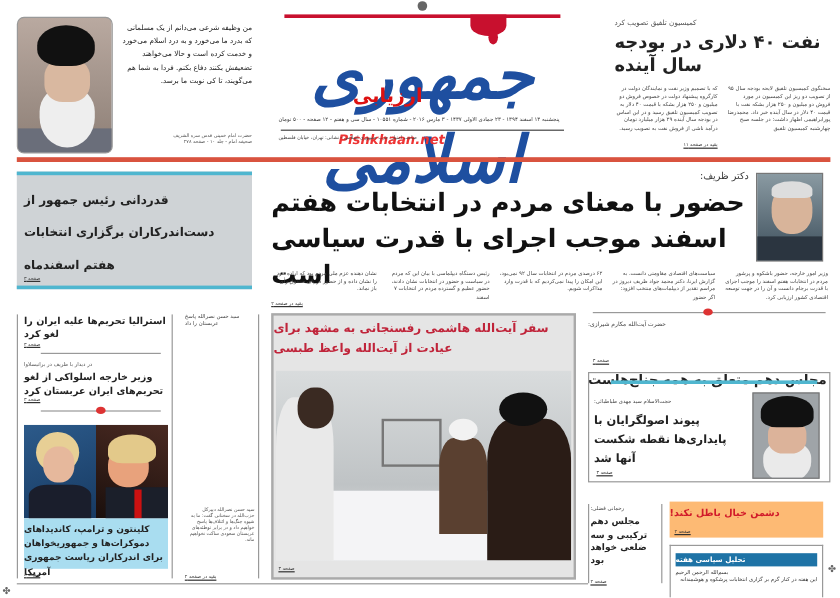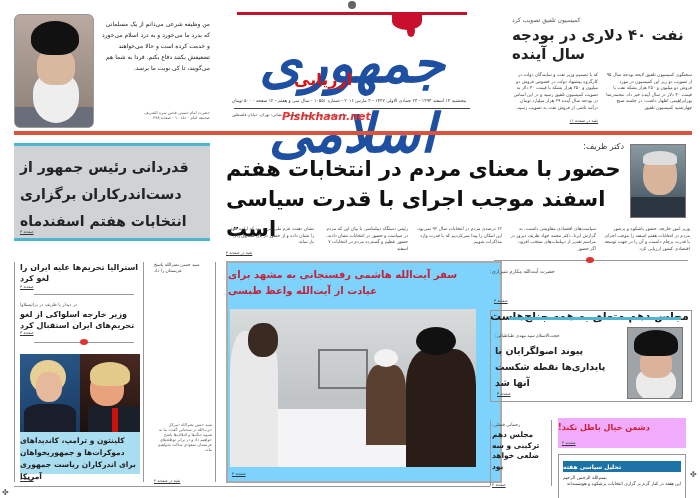--- a/index.html
+++ b/index.html
@@ -43,21 +43,21 @@
   #oil-kicker { top: 2px; left: 0; width: 180px; font-size: 6px; color: #555; }
   #oil-title { top: 12px; left: 0; width: 180px; font-size: 15px; line-height: 19px; font-weight: bold; color: #222; }
   .oil-col { top: 58px; width: 86px; }
   #oil-col-r { left: 94px; }
   #oil-col-l { left: 0; }
   #oil-page { top: 104px; left: 0; width: 86px; }
 
   
   #red-rule-main { left: 14px; top: 131px; width: 678px; }
   #left-box { left: 14px; top: 143px; width: 196px; height: 98px; background: #cfd3d6; border-top: 3px solid #4fb6cf; border-bottom: 3px solid #4fb6cf; }
-  #left-box-title { left: 6px; top: 8px; width: 184px; font-size: 14px; line-height: 27px; font-weight: bold; color: #222; }
+  #left-box-title { left: 6px; top: 8px; width: 184px; font-size: 10px; line-height: 27px; font-weight: bold; color: #222; }
   #left-box-ref { left: 6px; top: 83px; }
 
   #zarif { left: 226px; top: 140px; width: 466px; height: 108px; }
   #zarif-photo { left: 404px; top: 4px; width: 56px; height: 74px; background: linear-gradient(180deg,#8a9aa2 0%,#3b4d5a 100%); border: 1px solid #777; overflow: hidden; }
   #zarif-photo .head { position: absolute; left: 12px; top: 10px; width: 34px; height: 40px; background: #d8b49a; border-radius: 45%; }
   #zarif-photo .hair { position: absolute; left: 12px; top: 6px; width: 34px; height: 14px; background: #ddd; border-radius: 50% 50% 20% 20%; }
   #zarif-photo .suit { position: absolute; left: 0; top: 52px; width: 56px; height: 24px; background: #2b3540; }
   #zarif-kicker { left: 270px; top: 2px; width: 128px; font-size: 8px; color: #333; }
   #zarif-title { left: 0; top: 14px; width: 398px; font-size: 21px; line-height: 30px; font-weight: bold; color: #111; }
   .zarif-col { top: 86px; width: 86px; }
@@ -88,21 +88,21 @@
 
   
   #col-nasr { left: 152px; top: 250px; width: 64px; height: 236px; }
   #nasr-kicker { left: 2px; top: 12px; width: 58px; font-size: 4.5px; line-height: 6px; color: #444; }
   #nasr-title { left: 2px; top: 26px; width: 58px; font-size: 10px; line-height: 19.5px; font-weight: bold; color: #222; }
   #nasr-body { left: 2px; top: 172px; width: 58px; }
   #nasr-ref { left: 2px; top: 228px; }
   #col-nasr .vline-r { right: 0; top: 12px; width: 1px; height: 220px; background: #999; }
 
   
-  #rafs-box { left: 226px; top: 261px; width: 276px; height: 222px; border: 2px solid #aaa; background: #7dd3fc; }
+  #rafs-box { left: 226px; top: 261px; width: 254px; height: 222px; border: 2px solid #aaa; background: #e5e5e5; }
   #rafs-title { left: 0; top: 4px; width: 250px; font-size: 10px; line-height: 16px; font-weight: bold; color: #c0243a; }
   #rafs-photo { left: 2px; top: 46px; width: 246px; height: 158px; background: linear-gradient(180deg,#d9dcdd 0%,#bfc3c5 60%,#e9ebec 100%); overflow: hidden; }
   #rafs-photo .doctor { position: absolute; left: 0; top: 22px; width: 48px; height: 136px; background: #e9e9e9; border-radius: 30% 30% 0 0; }
   #rafs-photo .doctor-head { position: absolute; left: 18px; top: 14px; width: 30px; height: 34px; background: #3a2a22; border-radius: 45%; }
   #rafs-photo .bed { position: absolute; left: 40px; top: 100px; width: 150px; height: 58px; background: #f4f4f6; border-radius: 8px; }
   #rafs-photo .cleric1 { position: absolute; left: 136px; top: 56px; width: 40px; height: 80px; background: #5a4030; border-radius: 30% 30% 0 0; }
   #rafs-photo .cleric1-turban { position: absolute; left: 144px; top: 40px; width: 24px; height: 18px; background: #f2f2f2; border-radius: 50%; }
   #rafs-photo .cleric2 { position: absolute; left: 176px; top: 40px; width: 70px; height: 118px; background: #2a1c16; border-radius: 30% 30% 0 0; }
   #rafs-photo .cleric2-turban { position: absolute; left: 186px; top: 18px; width: 40px; height: 28px; background: #111; border-radius: 50%; }
   #rafs-photo .monitor { position: absolute; left: 88px; top: 40px; width: 50px; height: 40px; border: 2px solid #777; }
@@ -125,21 +125,21 @@
   #tab-kicker { left: 4px; top: 22px; width: 128px; font-size: 4.5px; color: #444; }
   #tab-title { left: 4px; top: 32px; width: 128px; font-size: 9.5px; line-height: 16px; font-weight: bold; color: #222; }
   #tab-ref { left: 6px; top: 80px; }
 
   #ansari { left: 490px; top: 416px; width: 78px; height: 70px; }
   #ansari .vline { top: 4px; width: 1px; height: 66px; background: #999; }
   #ansari-kicker { left: 2px; top: 6px; width: 58px; font-size: 4.5px; color: #444; }
   #ansari-title { left: 2px; top: 14px; width: 58px; font-size: 7.5px; line-height: 10.5px; font-weight: bold; color: #222; }
   #ansari-ref { left: 2px; top: 66px; }
 
-  #enemy-box { left: 558px; top: 418px; width: 128px; height: 30px; background: #f0abfc; }
+  #enemy-box { left: 558px; top: 418px; width: 128px; height: 30px; background: #fdba74; }
   #enemy-title { left: 0; top: 5px; width: 128px; font-size: 8px; font-weight: bold; color: #d11a2a; }
   #enemy-ref { left: 4px; top: 22px; }
 
   #weekly { left: 558px; top: 454px; width: 128px; height: 44px; border: 1px solid #999; border-bottom: none; }
   #weekly-header { left: 4px; top: 6px; width: 118px; height: 11px; background: #1e73a6; color: #fff; font-size: 6px; line-height: 11px; font-weight: bold; }
   #weekly-body { left: 4px; top: 20px; width: 118px; font-size: 4.5px; line-height: 6px; color: #333; }
 
   #bottom-rule { left: 14px; top: 486px; width: 476px; height: 1px; background: #999; }
   #corner-icon { left: 2px; top: 488px; font-size: 8px; color: #666; }
   #corner-icon-r { left: 690px; top: 470px; font-size: 8px; color: #666; }
@@ -205,21 +205,21 @@
   <div class="abs page-ref" id="zarif-page">بقیه در صفحه ۲</div>
 </div>
 
 <div class="abs" id="col-left">
   <div class="abs vline" style="left:0"></div>
   <div class="abs vline" style="left:129px"></div>
   <div class="abs rtl center" id="aus-title">استرالیا تحریم‌ها علیه ایران را لغو کرد</div>
   <div class="abs page-ref" id="aus-ref">صفحه ۳</div>
   <div class="abs" style="left:20px;top:44px;width:100px;height:1px;background:#999"></div>
   <div class="abs rtl center" id="slovak-kicker">در دیدار با ظریف در براتیسلاوا</div>
-  <div class="abs rtl center" id="slovak-title">وزیر خارجه اسلواکی از لغو تحریم‌های ایران استقبال کرد</div>
+  <div class="abs rtl center" id="slovak-title">وزیر خارجه اسلواکی از لغو تحریم‌های ایران عربستان کرد</div>
   <div class="abs page-ref" id="slovak-ref">صفحه ۳</div>
   <div class="abs" id="divider-left"></div>
   <div class="abs" id="divider-dot"></div>
   <div class="abs" id="us-photo">
     <div class="abs" id="clinton">
       <div class="body"></div>
         <div class="hair"></div>
         <div class="face"></div>
     </div>
     <div class="abs" id="trump">

